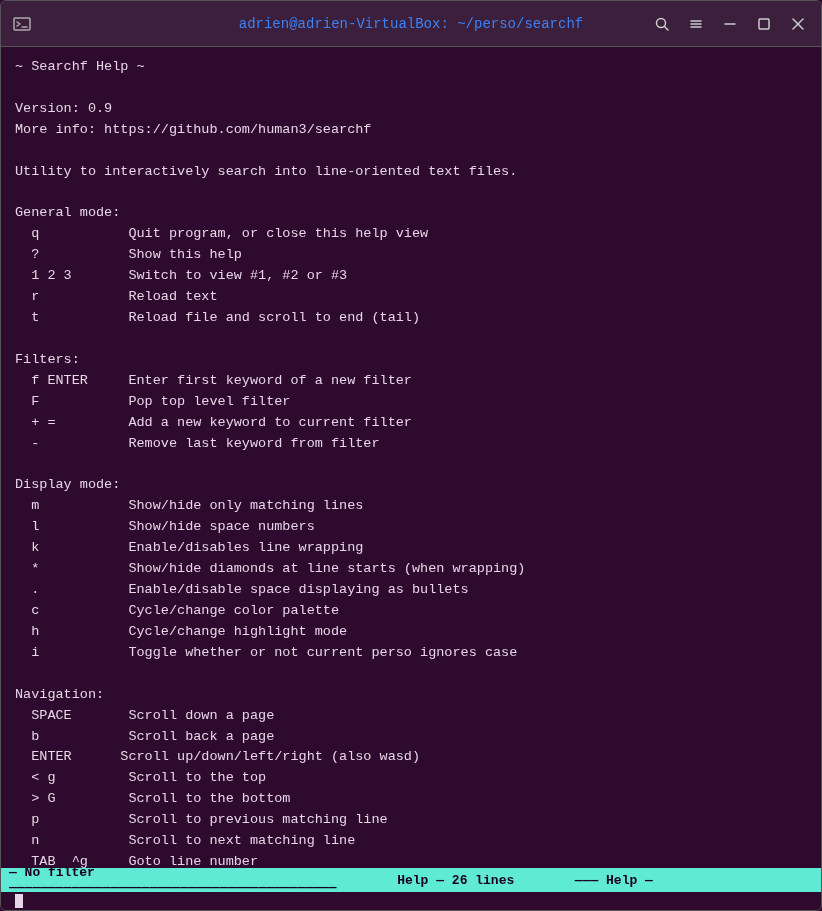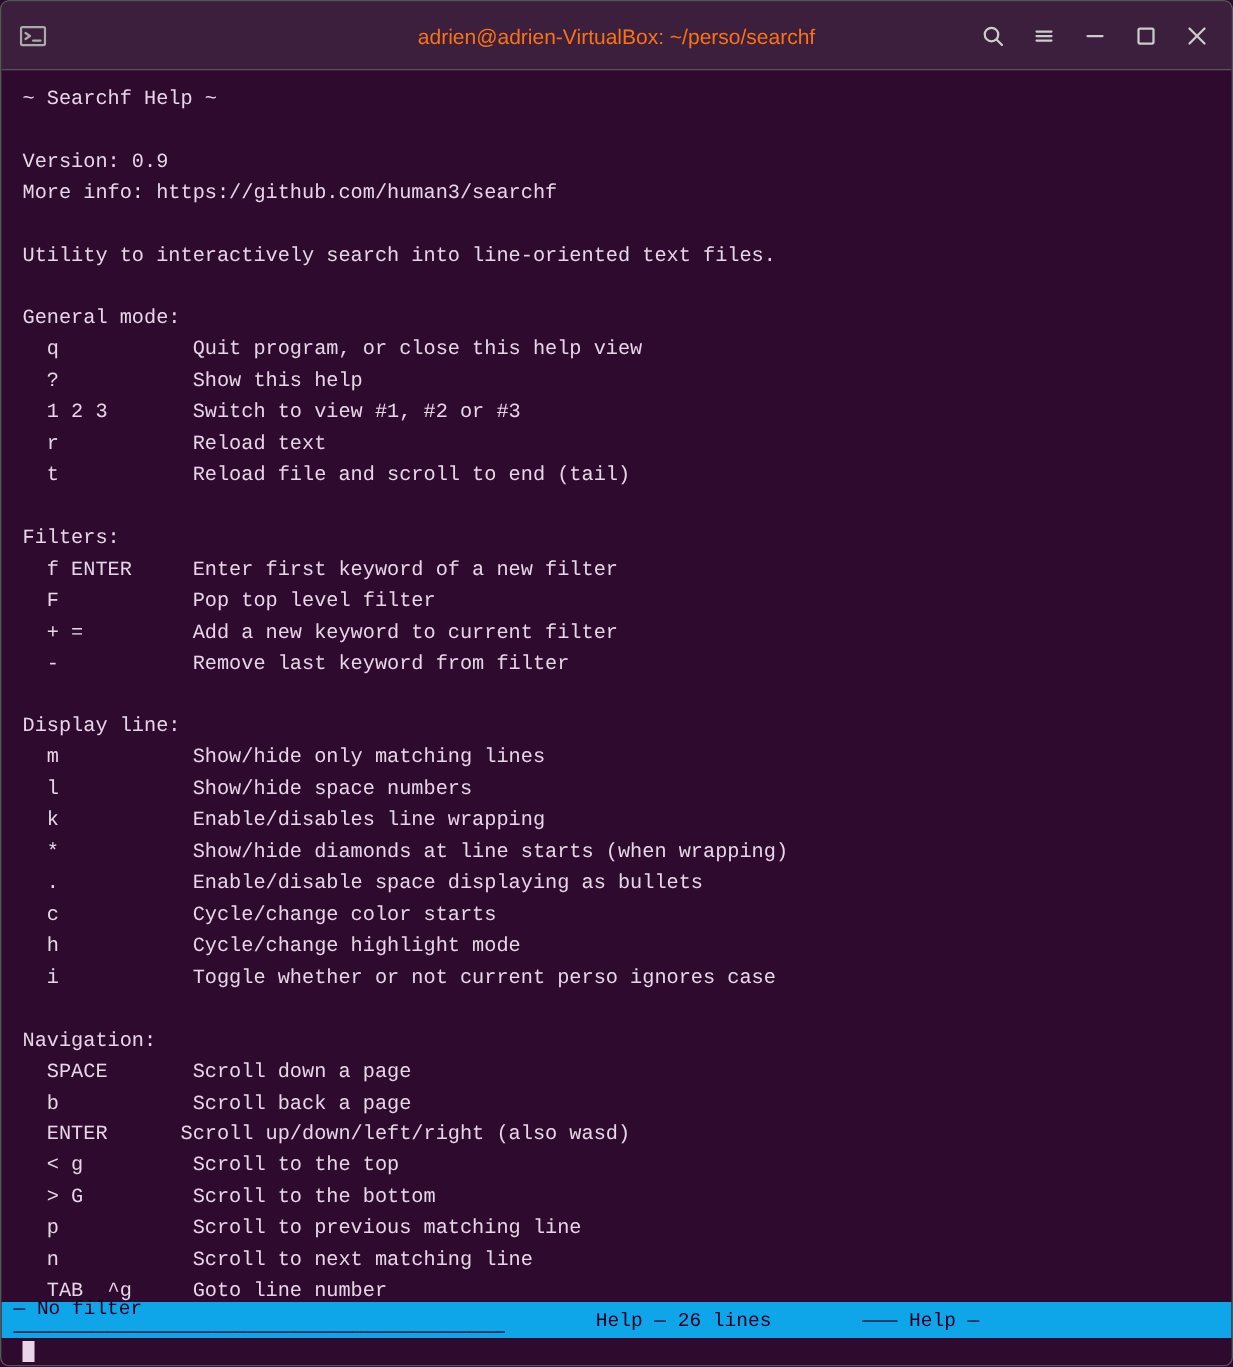--- a/index.html
+++ b/index.html
@@ -47,23 +47,23 @@
       width: 22px;
       height: 22px;
       display: flex;
       align-items: center;
       justify-content: center;
       color: #ccc;
       font-size: 14px;
     }
 
     .titlebar-title {
-      color: #f97316;
+      color: #3b82f6;
       font-size: 14px;
-      font-family: Liberation Sans, sans-serif;
+      font-family: Liberation Mono, monospace;
       position: absolute;
       left: 50%;
       transform: translateX(-50%);
     }
 
     .titlebar-controls {
       display: flex;
       align-items: center;
       gap: 8px;
     }
@@ -93,29 +93,29 @@
       flex: 1;
       color: #e8d5e8;
       font-size: 13.5px;
       line-height: 1.55;
       font-family: 'Courier New', Courier, monospace;
       white-space: pre;
     }
 
     .status-bar {
       height: 24px;
-      background: #0ea5e9;
+      background: #5eead4;
       display: flex;
       align-items: center;
       padding: 0 8px;
       flex-shrink: 0;
       font-family: 'Courier New', Courier, monospace;
       font-size: 13px;
       color: #1a0020;
-      font-weight: normal;
+      font-weight: bold;
     }
 
     .status-left {
       flex: 1;
     }
 
     .status-center {
       flex: 1;
       text-align: center;
     }
@@ -203,27 +203,27 @@
 <span>  1 2 3       Switch to view #1, #2 or #3</span>
 <span>  r           Reload text</span>
 <span>  t           Reload file and scroll to end (tail)</span>
 
 <span>Filters:</span>
 <span>  f ENTER     Enter first keyword of a new filter</span>
 <span>  F           Pop top level filter</span>
 <span>  + =         Add a new keyword to current filter</span>
 <span>  -           Remove last keyword from filter</span>
 
-<span>Display line:</span>
+<span>Display mode:</span>
 <span>  m           Show/hide only matching lines</span>
 <span>  l           Show/hide space numbers</span>
 <span>  k           Enable/disables line wrapping</span>
 <span>  *           Show/hide diamonds at line starts (when wrapping)</span>
 <span>  .           Enable/disable space displaying as bullets</span>
-<span>  c           Cycle/change color starts</span>
+<span>  c           Cycle/change color palette</span>
 <span>  h           Cycle/change highlight mode</span>
 <span>  i           Toggle whether or not current perso ignores case</span>
 
 <span>Navigation:</span>
 <span>  SPACE       Scroll down a page</span>
 <span>  b           Scroll back a page</span>
 <span>  ENTER      Scroll up/down/left/right (also wasd)</span>
 <span>  &lt; g         Scroll to the top</span>
 <span>  &gt; G         Scroll to the bottom</span>
 <span>  p           Scroll to previous matching line</span>

